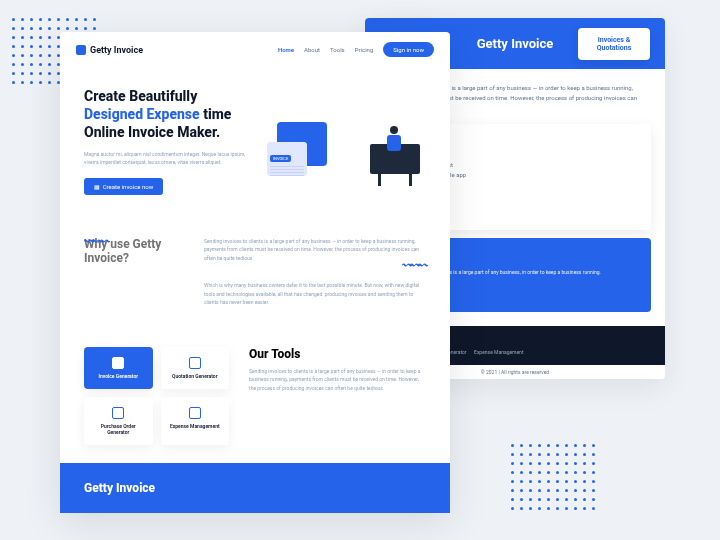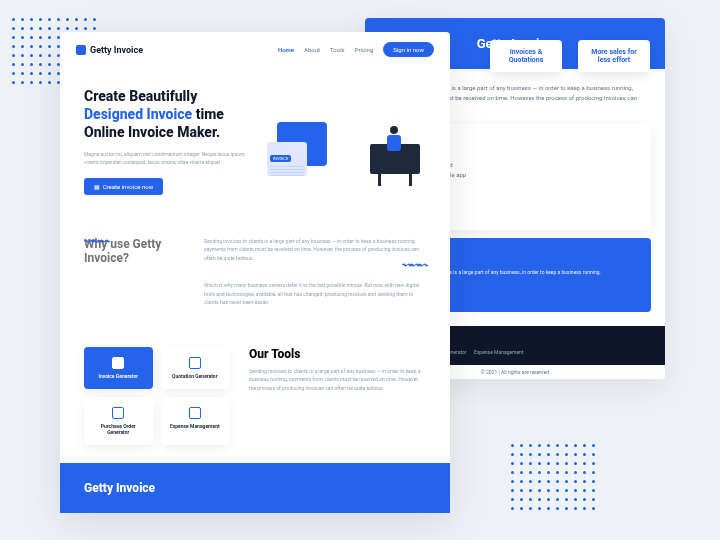--- a/index.html
+++ b/index.html
@@ -4,21 +4,21 @@
 <style>
 *{margin:0;padding:0;box-sizing:border-box;font-family:-apple-system,BlinkMacSystemFont,'Segoe UI',Roboto,sans-serif}
 body{background:#eef2f6;width:720px;height:540px;overflow:hidden;position:relative}
 .dots{position:absolute;display:grid;grid-template-columns:repeat(10,1fr);gap:6px}
 .dots span{width:3px;height:3px;background:#2563eb;border-radius:50%}
 .dots.tl{top:18px;left:12px}
 .dots.br{bottom:30px;right:125px}
 .rings{position:absolute;right:-30px;top:70px}
 .page2{position:absolute;top:18px;right:55px;width:300px;background:#fff;box-shadow:0 8px 30px rgba(0,0,0,0.08);border-radius:4px;overflow:hidden}
 .p2-hero{background:#2563eb;color:#fff;padding:18px 16px;text-align:center;font-weight:700;font-size:13px}
-.p2-cards{position:absolute;right:70px;top:40px;display:grid;grid-template-columns:1fr 1fr;gap:16px}
+.p2-cards{position:absolute;right:70px;top:28px;display:grid;grid-template-columns:1fr;gap:2px}
 .p2-card{background:#fff;box-shadow:0 4px 12px rgba(0,0,0,0.1);border-radius:4px;padding:8px 10px;font-size:7px;font-weight:700;color:#2563eb;width:72px;text-align:center}
 .p2-body{padding:14px}
 .p2-sec{margin-bottom:12px;font-size:6px;color:#64748b;line-height:1.6}
 .p2-adv{background:#fff;box-shadow:0 4px 14px rgba(0,0,0,0.08);border-radius:4px;padding:12px;margin:8px 0}
 .p2-adv h4{font-size:8px;color:#0f172a;margin-bottom:6px}
 .p2-adv li{font-size:6px;color:#64748b;list-style:none;margin:3px 0}
 .p2-price{font-size:12px;font-weight:800;color:#0f172a;margin-top:6px}
 .p2-price small{font-size:6px;font-weight:400}
 .p2-btn{background:#2563eb;color:#fff;font-size:6px;padding:4px 8px;border-radius:3px;display:inline-block;margin-top:4px}
 .p2-news{background:#2563eb;color:#fff;padding:14px;border-radius:4px;margin-top:8px}
@@ -267,40 +267,39 @@
     <h5>Our tools</h5>
     <span>Invoice Generator</span>
     <span>Quotation Generator</span>
     <span>Expense Management</span>
   </div>
   <div class="copy">© 2021 | All rights are reserved</div>
 </div>
 
 <div class="p2-cards">
   <div class="p2-card">Invoices &amp; Quotations</div>
-  <div class="p2-card">More sales for less effort</div>
 </div>
 
 <div class="page1">
   <div class="nav">
     <div class="logo">
         <div class="logo-ic"></div>
         <span>Getty Invoice</span>
       </div>
     <div class="navlinks">
       <span class="act">Home</span>
       <span>About</span>
       <span>Tools</span>
       <span>Pricing</span>
       <div class="signin">Sign in now</div>
     </div>
   </div>
   <div class="hero">
     <div class="hero-l">
-      <h1><span>Create Beautifully</span> <span class="blu">Designed Invoice</span><span> time Online Invoice Maker.</span></h1>
+      <h1><span>Create Beautifully</span> <span class="blu">Designed Expense</span><span> time Online Invoice Maker.</span></h1>
       <p>Magna auctor mi, aliquam nisl condimentum integer. Neque lacus ipsum, viverra imperdiet consequat, lacus ornare, vitae viverra aliquet.</p>
       <div class="hero-btn">
           <span>▦</span>
           <span>Create invoice now</span>
         </div>
     </div>
     <div class="hero-r">
       <div class="illus">
         <div class="inv-card"></div>
         <div class="inv-doc">

